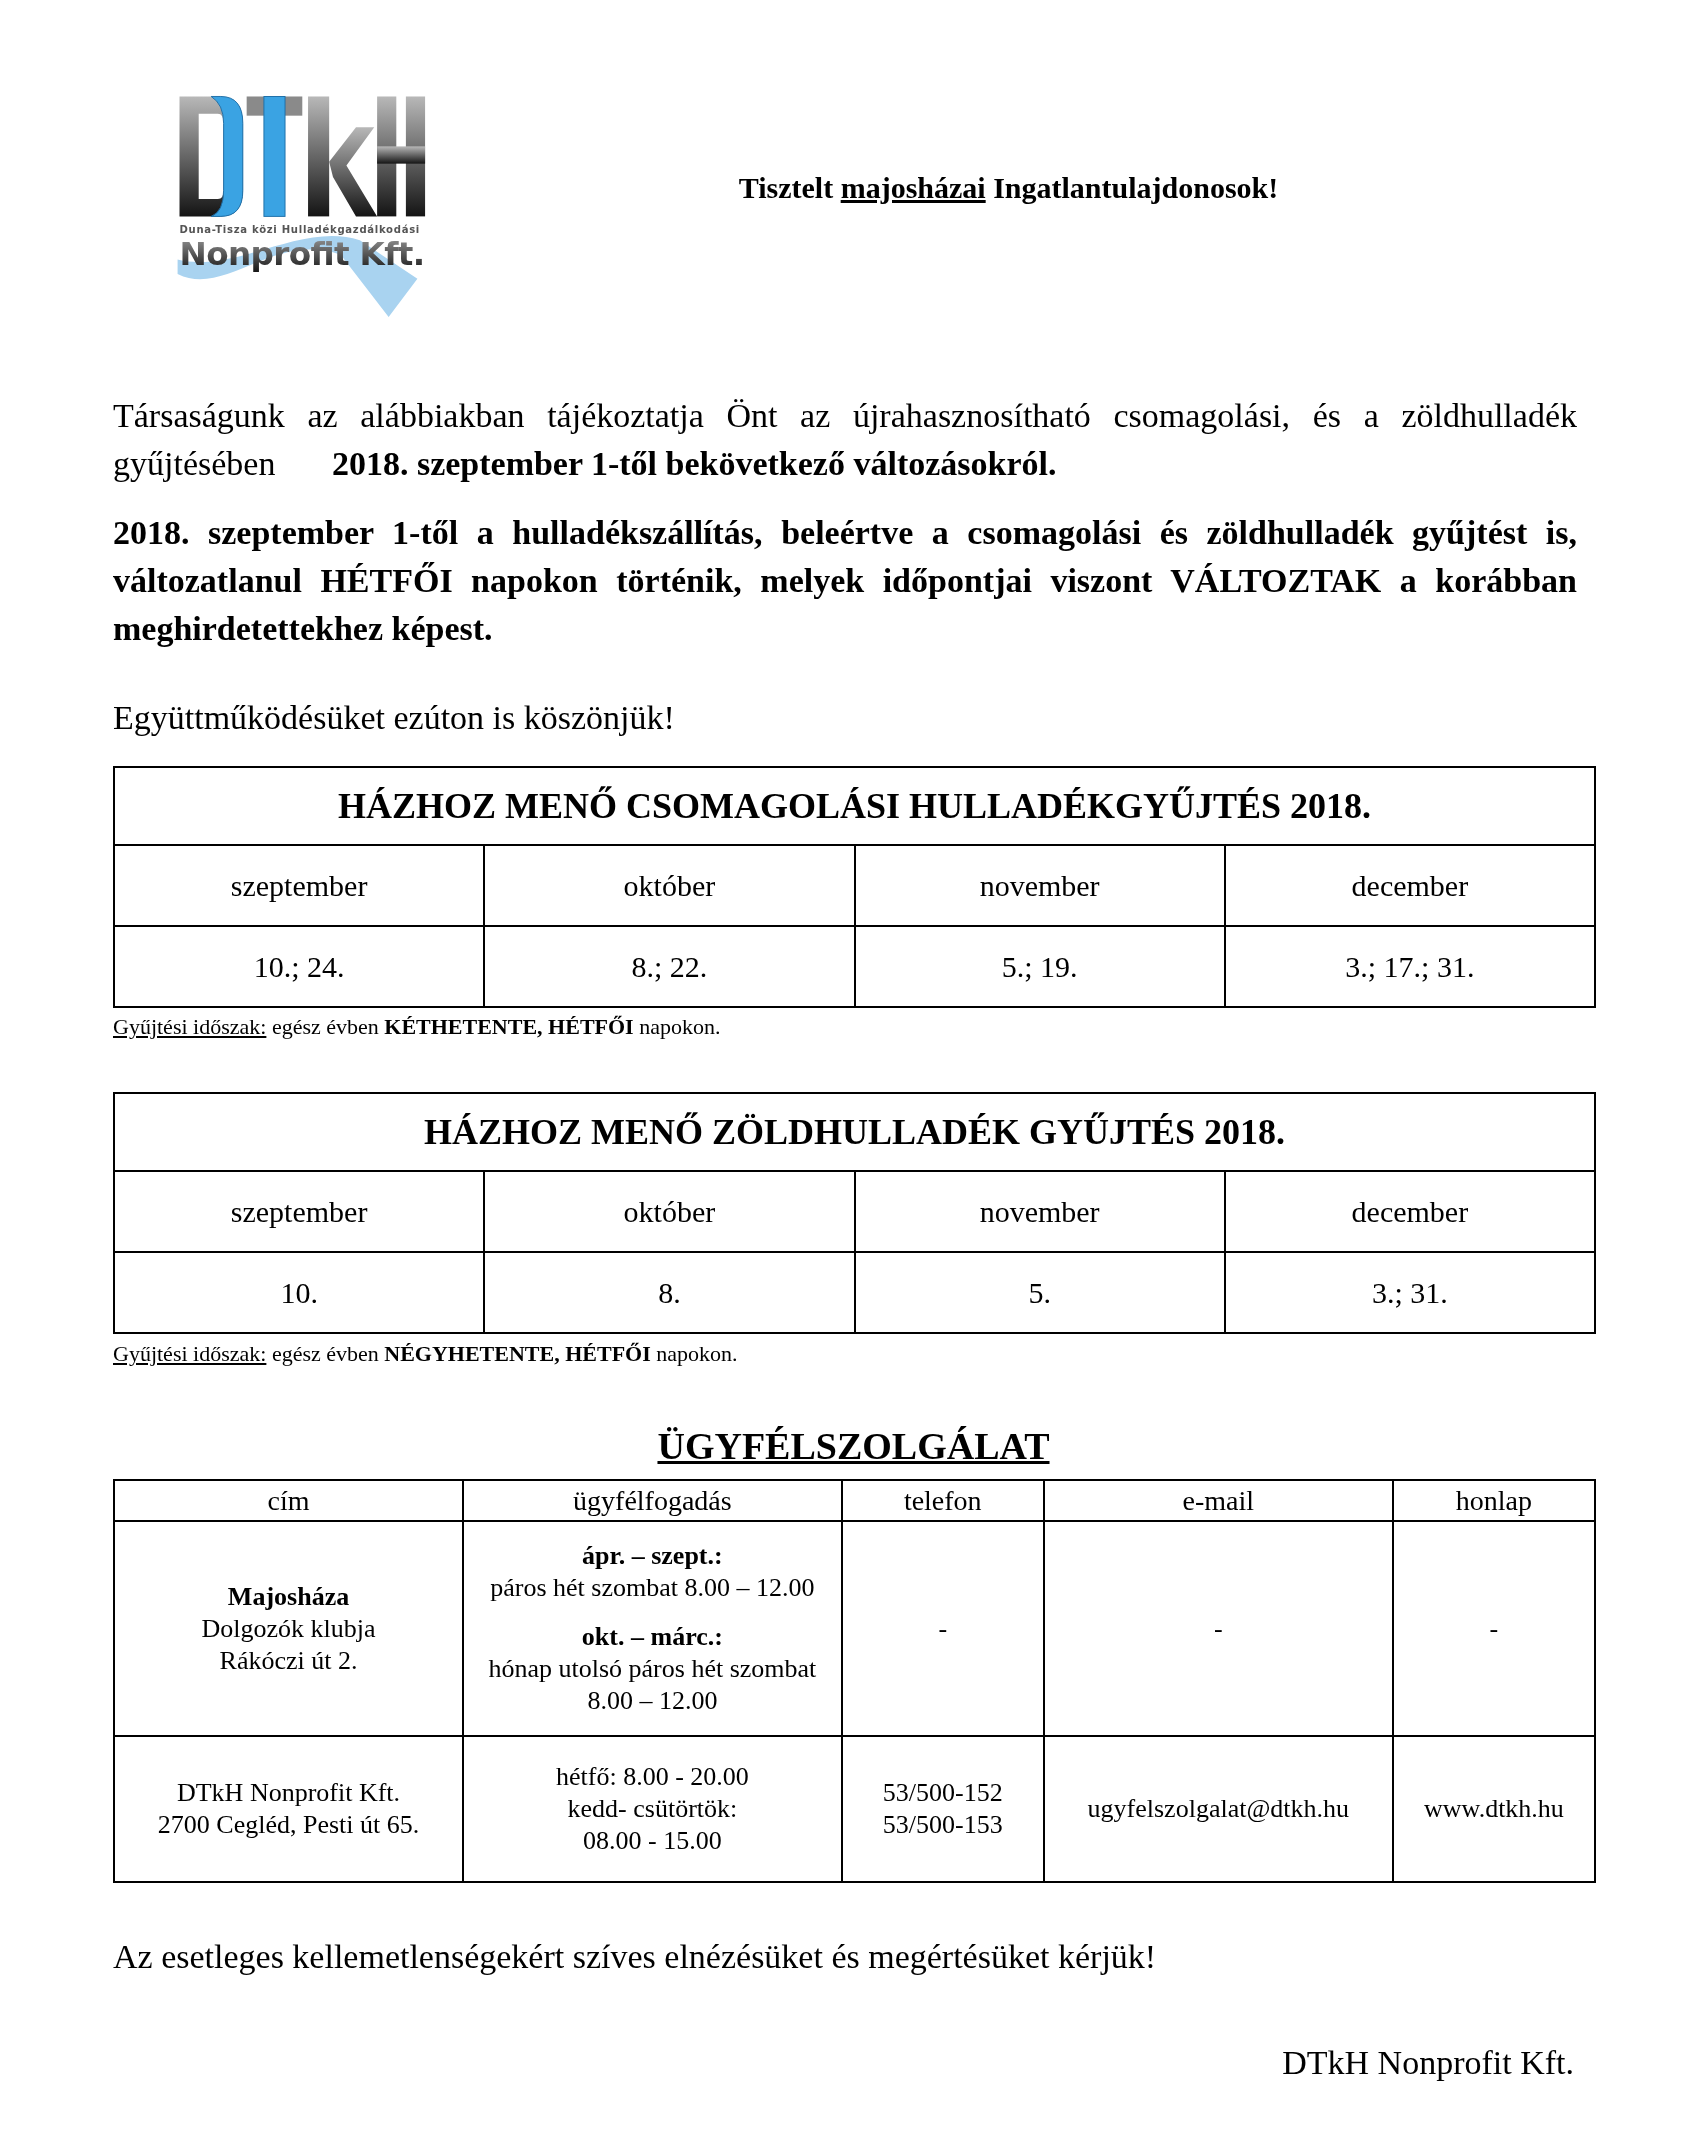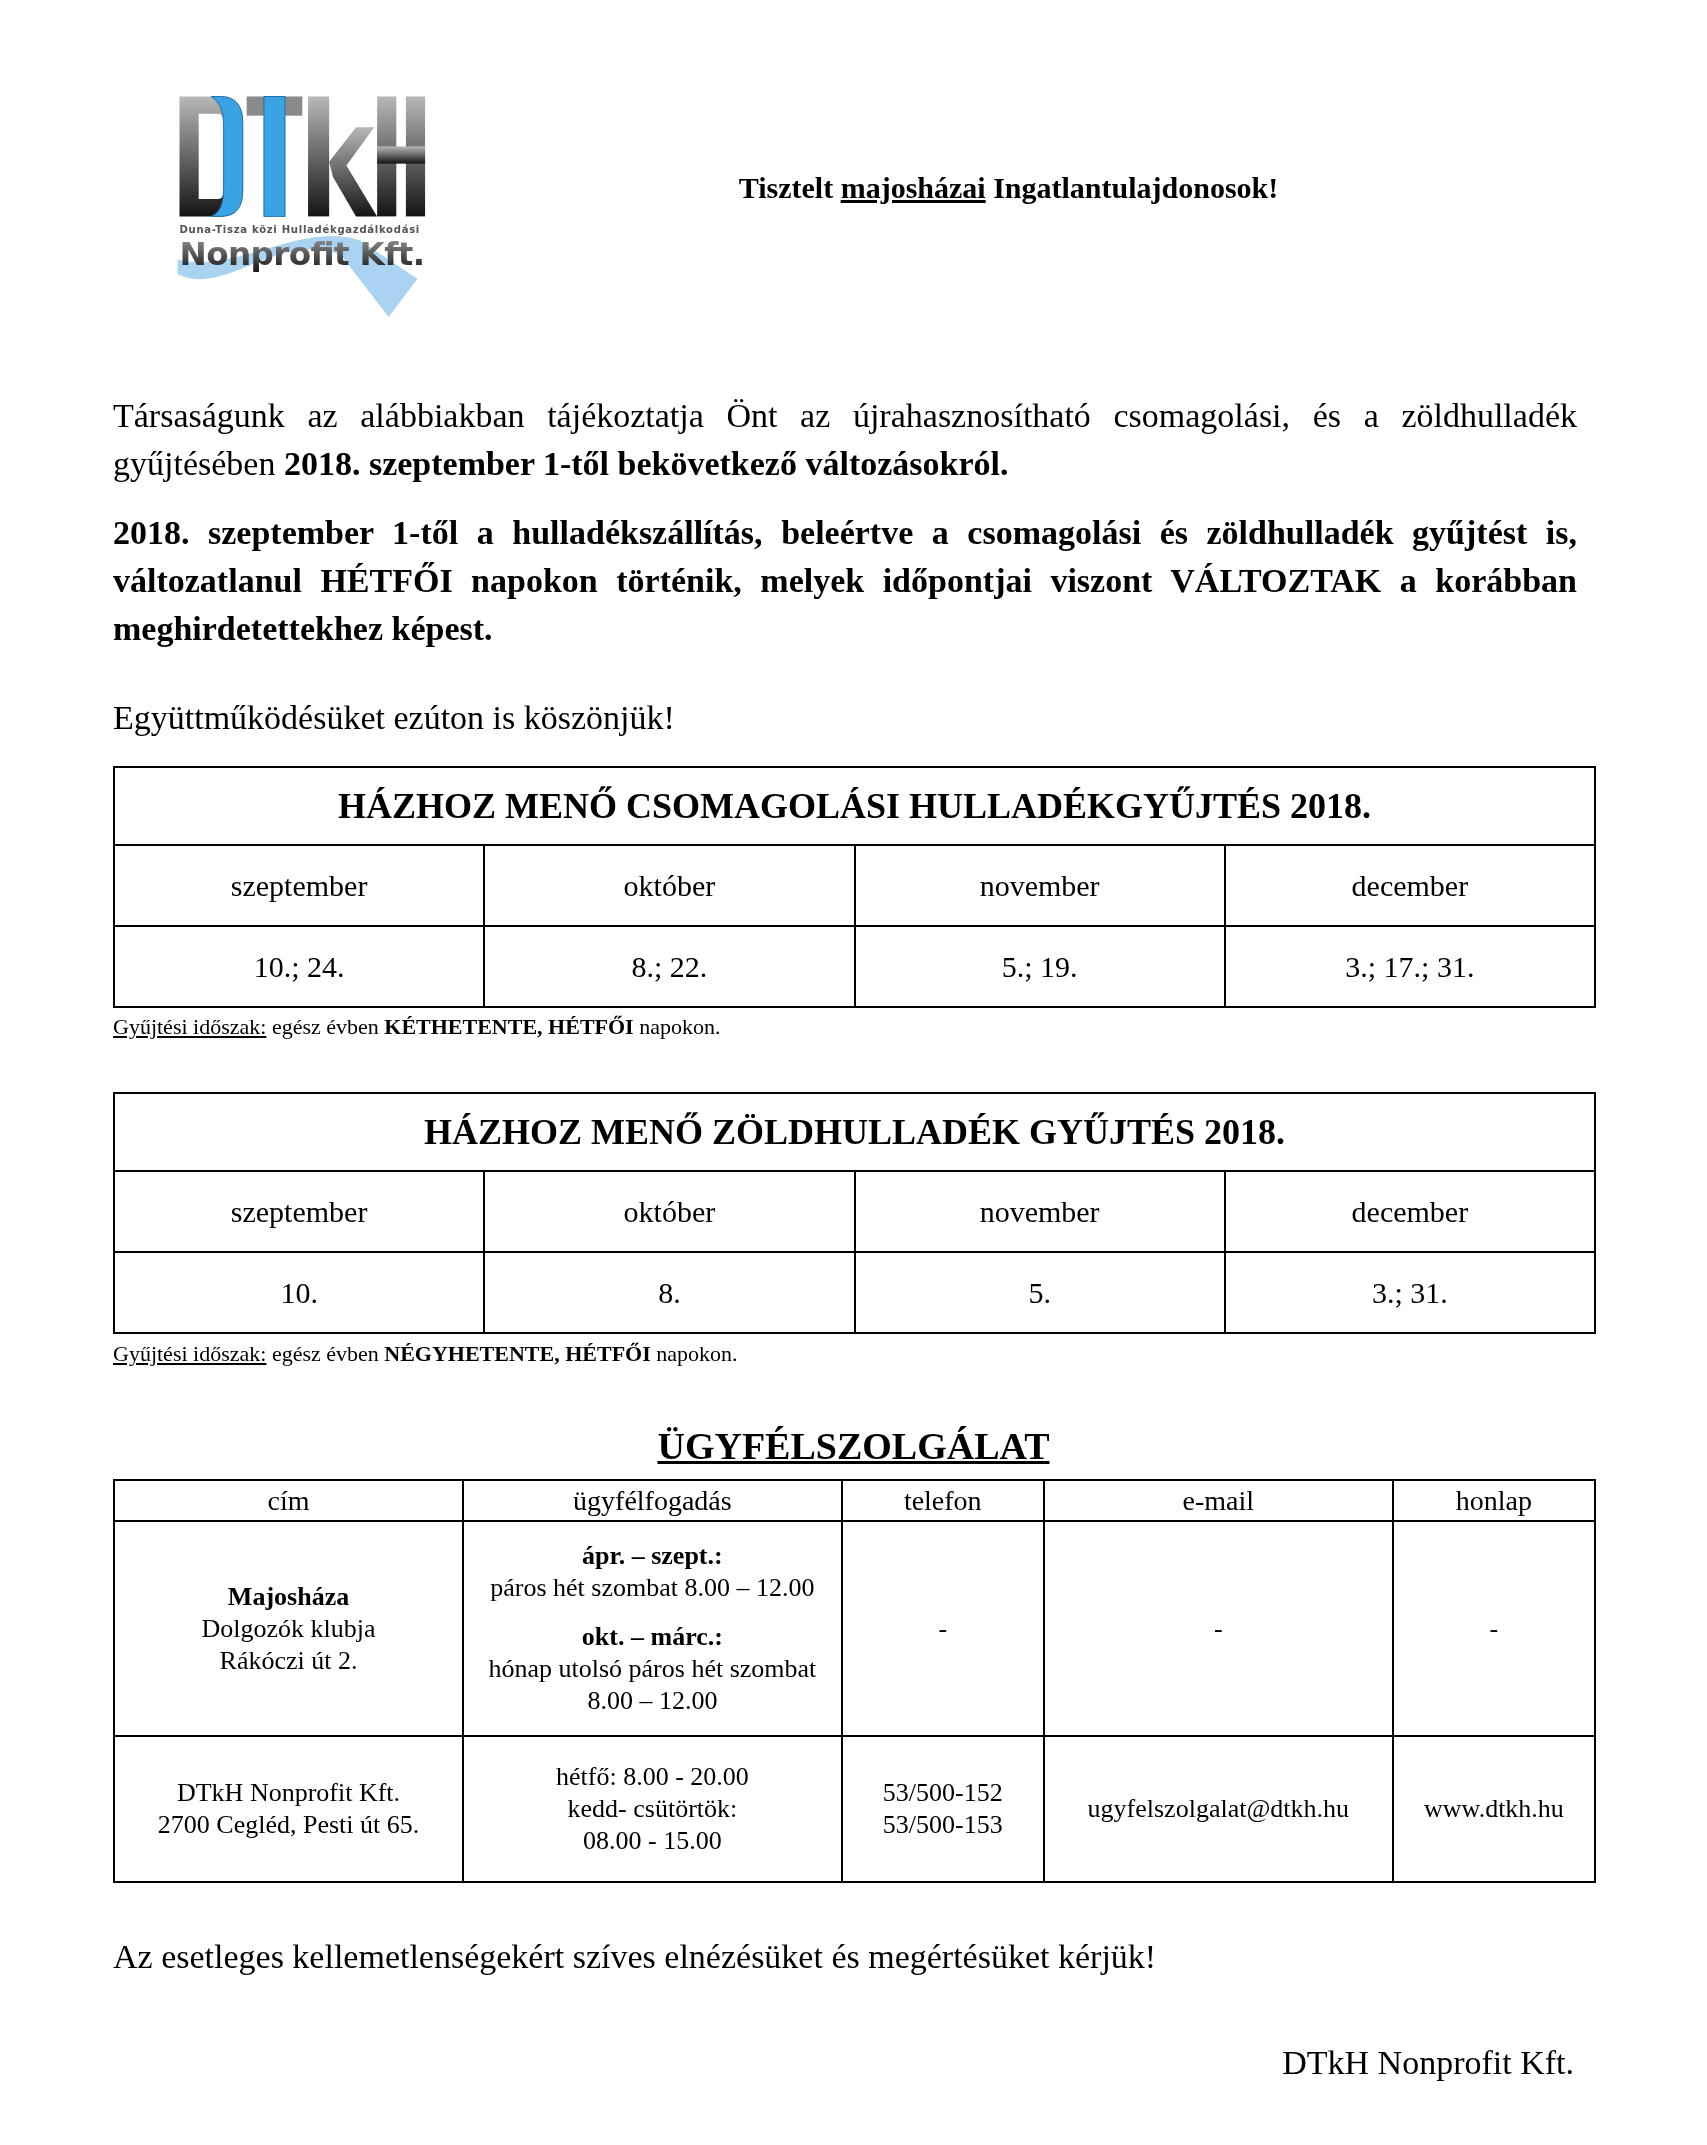--- a/index.html
+++ b/index.html
@@ -12,21 +12,21 @@
   .logo svg { width:100%; height:100%; display:block; }
 
   .greeting { left:576px; top:171px; width:865px; text-align:center;
               font-size:30px; font-weight:bold; }
   .greeting u { text-decoration:underline; text-decoration-thickness:2.9px; }
 
   .para { left:113px; width:1464px; font-size:34px; line-height:48px; text-align:justify; }
   .para1 { top:392px; }
   .para2 { top:509px; font-weight:bold; }
   .para3 { top:694px; }
-  .para b { font-weight:bold; }
+  .para b { font-weight:bold;margin-left:48px; }
 
   
   table { border-collapse:collapse; }
   .ctable { position:absolute; left:113px; width:1483px; }
   .ctable td, .ctable th { border:2.9px solid #000; text-align:center; font-size:30px; font-weight:normal; }
   .ctable th.title { font-size:36px; font-weight:bold; height:74px; }
   .ctable td { height:77px; width:25%; }
   .t1 { top:766px;border-radius:17px; }
   .t2 { top:1092px; }
 

